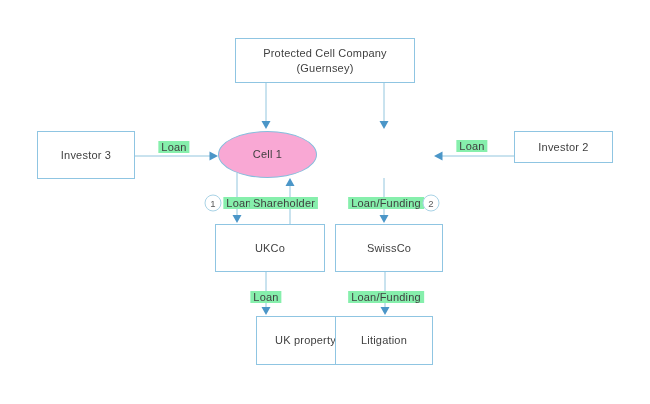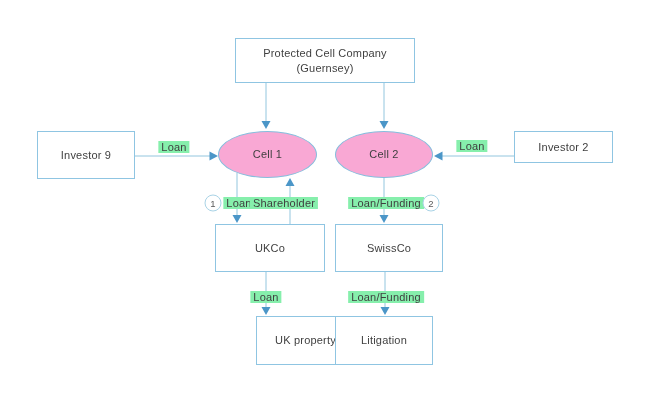--- a/index.html
+++ b/index.html
@@ -103,34 +103,31 @@
       <polygon points="380.5,307 389.5,307 385,315" fill="#4b96c8"></polygon>
     </g>
   </svg>
 
   <div class="node" style="left:235px; top:38px; width:180px; height:45px;">
     <span>Protected Cell Company</span>
     <span>(Guernsey)</span>
   </div>
 
   <div class="node" style="left:37px; top:131px; width:98px; height:48px;">
-    <span>Investor 9</span>
+    <span>Investor 3</span>
   </div>
 
   <div class="node" style="left:514px; top:131px; width:99px; height:32px;">
     <span>Investor 2</span>
   </div>
 
   <div class="node ellipse" style="left:218px; top:131px; width:99px; height:47px;">
     <span>Cell 1</span>
   </div>
 
-  <div class="node ellipse" style="left:335px; top:131px; width:98px; height:47px;">
-    <span>Cell 2</span>
-  </div>
 
   <div class="node" style="left:215px; top:224px; width:110px; height:48px;">
     <span>UKCo</span>
   </div>
 
   <div class="node" style="left:335px; top:224px; width:108px; height:48px;">
     <span>SwissCo</span>
   </div>
 
   <div class="node" style="left:216px; top:316px; width:99px; height:49px;margin-left:40px;">

